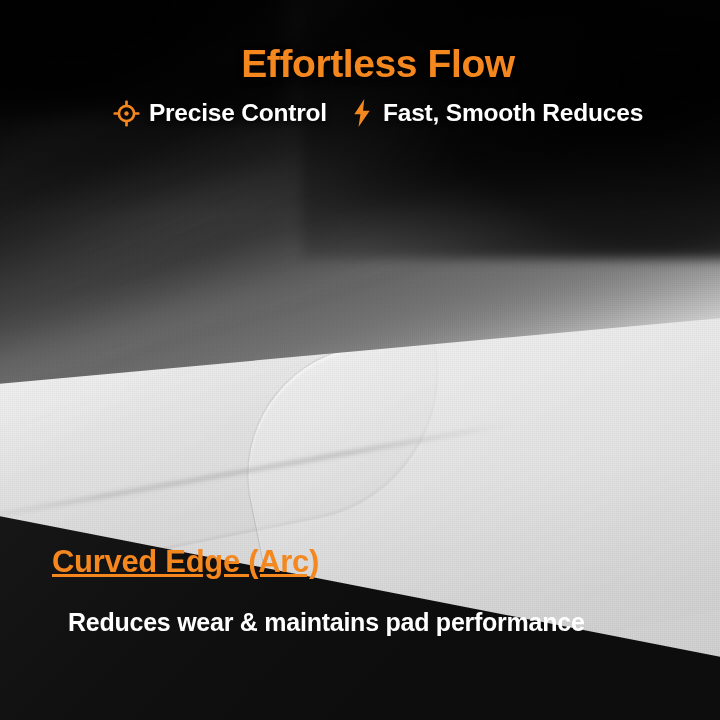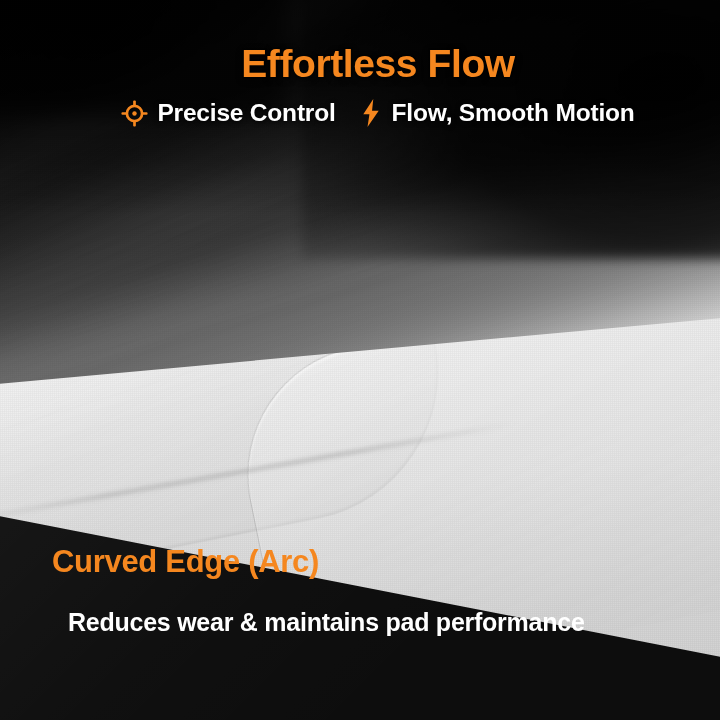--- a/index.html
+++ b/index.html
@@ -277,20 +277,21 @@
   }
   .caption-title{
     position:absolute;
     left:0;
     top:76px;
     font-size:31px;
     font-weight:bold;
     letter-spacing:-0.3px;
     line-height:1;
     margin:0;
+    text-decoration:underline;
   }
   .caption-sub{
     position:absolute;
     left:0;
     top:124px;
     font-size:25px;
     font-weight:bold;
     color:#ffffff;
     letter-spacing:-0.25px;
     line-height:1;
@@ -340,21 +341,21 @@
       </span>
       <span>Precise Control</span>
 
       <span class="sep"></span>
 
       <span class="ic">
         <svg width="24" height="28" viewBox="0 0 24 32" aria-hidden="true">
           <path d="M14.6 0 L3.2 17.4 L10.2 17.4 L8.0 32 L20.8 13.4 L13.2 13.4 Z" fill="#F5871F"></path>
         </svg>
       </span>
-      <span>Flow, Smooth Motion</span>
+      <span>Fast, Smooth Reduces</span>
     </div>
   </div>
 
   <div class="bottom-band" style="background: rgb(13, 13, 13);"></div>
 
   <div class="bottom-text">
     <h2 class="caption-title" style="color: rgb(245, 135, 31);">Curved Edge (Arc)</h2>
     <p class="caption-sub">Reduces wear &amp; maintains pad performance</p>
   </div>
 

